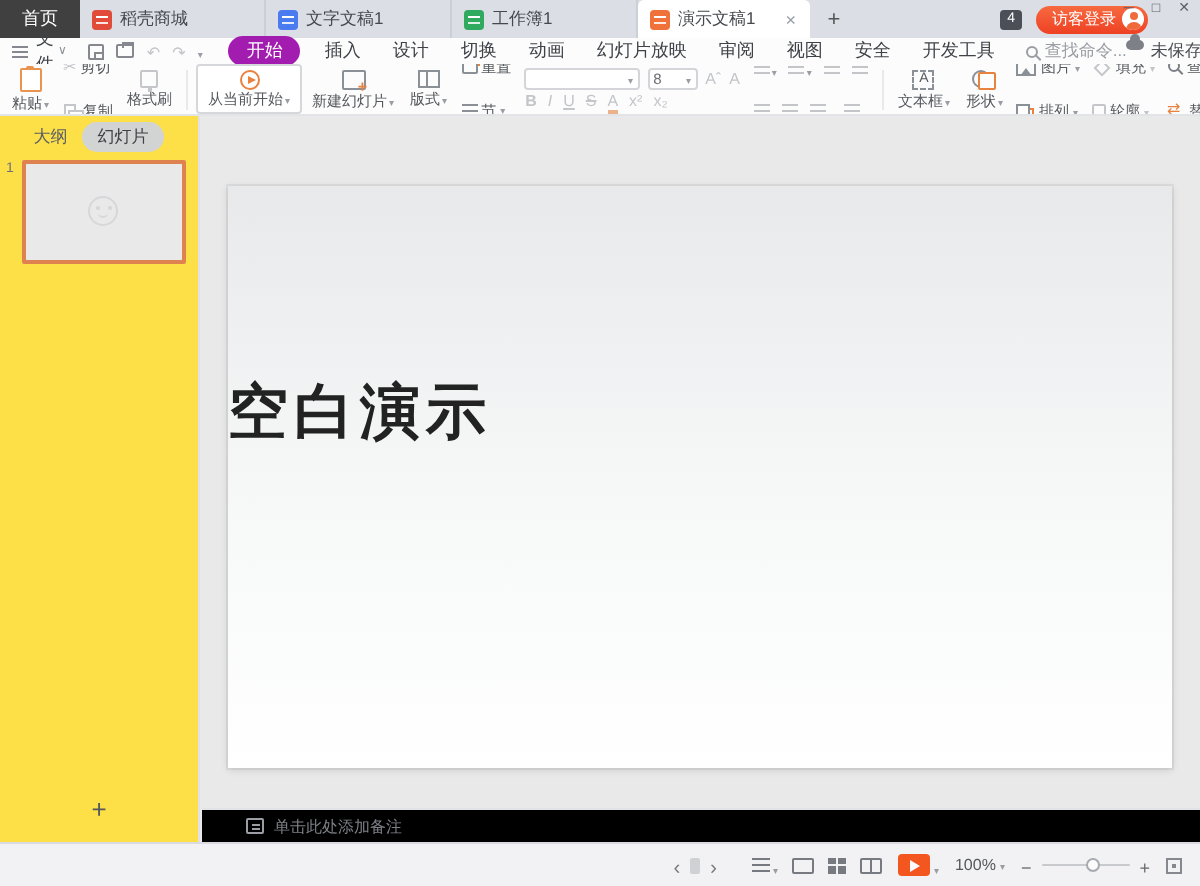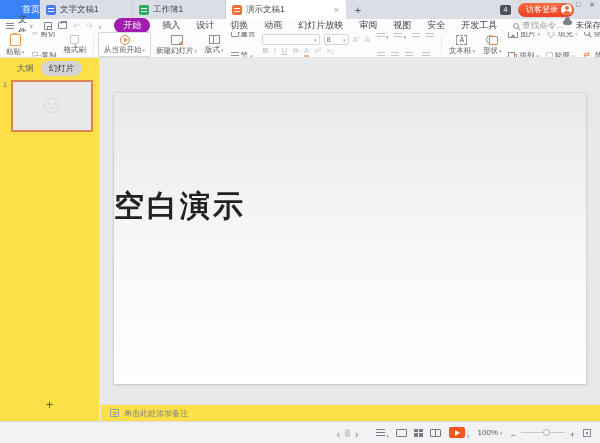--- a/index.html
+++ b/index.html
@@ -5,23 +5,23 @@
   *{margin:0;padding:0;box-sizing:border-box}
   html,body{width:600px;height:443px}
   body{font-family:"Liberation Sans","DejaVu Sans",sans-serif;overflow:hidden;background:#e9e9ea}
   .app{position:relative;width:600px;height:443px;overflow:hidden}
   i{font-style:normal}
   .car::before{content:"▾";font-size:5px;color:#9a9da3;line-height:1}
   .dis, .dis .car::before{color:#c3c5c9}
 
   
   .tabbar{position:absolute;top:0;left:0;right:0;height:19px;background:#dbdfe5;display:flex;align-items:stretch}
-  .home-tab{width:40px;background:#3b82f6;color:#fff;font-size:9px;display:flex;align-items:center;justify-content:flex-end;flex:none}
+  .home-tab{width:40px;background:#404040;color:#fff;font-size:9px;display:flex;align-items:center;justify-content:center;flex:none}
   .dtab{width:93px;display:flex;align-items:center;gap:4px;padding:0 6px;font-size:8.5px;color:#45484e;border-right:1px solid #cbd0d7;flex:none;white-space:nowrap;overflow:hidden}
-  .dtab.active{background:#fff;border-right:1px solid #fff;border-radius:3px 3px 0 0;width:120px}
+  .dtab.active{background:#fff;border-right:1px solid #fff;border-radius:3px 3px 0 0;width:86px}
   .tabicon{width:10px;height:10px;border-radius:2px;flex:none;position:relative}
   .tabicon::after{content:"";position:absolute;left:2px;right:2px;top:3px;height:1.5px;background:#fff;box-shadow:0 3px 0 rgba(255,255,255,.85)}
   .close-x{margin-left:auto;color:#9aa0a8;font-size:9px}
   .close-x::before{content:"×"}
   .plus-tab{width:24px;display:flex;align-items:center;justify-content:center;color:#555;font-size:11px;flex:none}
   .tab-spacer{flex:1}
   .badge{align-self:center;background:#4b5058;color:#fff;font-size:7px;border-radius:2px;padding:1.5px 3.5px;margin-right:7px;line-height:1}
   .login{align-self:center;height:14px;background:linear-gradient(#f76a40,#ee4123);border-radius:8px;color:#fff;font-size:8px;display:flex;align-items:center;gap:3px;padding:0 2px 0 8px;margin-right:26px;white-space:nowrap}
   .avatar{width:11px;height:11px;border-radius:50%;background:#fff;position:relative;overflow:hidden}
   .avatar::before{content:"";position:absolute;left:3.5px;top:2px;width:4px;height:4px;border-radius:50%;background:#f06a3c}
@@ -115,21 +115,21 @@
   .smiley{position:absolute;left:50%;top:50%;width:15px;height:15px;margin:-8px 0 0 -8px;border:1px solid #d6d7d9;border-radius:50%}
   .smiley::before{content:"";position:absolute;left:3px;top:4px;width:1.5px;height:1.5px;background:#d6d7d9;border-radius:50%;box-shadow:6px 0 0 #d6d7d9}
   .smiley::after{content:"";position:absolute;left:4px;bottom:3px;width:5px;height:2.5px;border-bottom:1px solid #d6d7d9;border-radius:0 0 4px 4px}
   .addslide{position:absolute;bottom:10px;left:0;right:0;text-align:center;font-size:13px;color:#55585c;line-height:1}
 
   
   .main{position:absolute;left:101px;top:58px;right:0;bottom:22px;background:#e9e9ea}
   .slide{position:absolute;left:13px;top:35px;width:472px;height:291px;background:linear-gradient(180deg,#e8e9ea 0%,#f7f8f8 55%,#ffffff 100%);box-shadow:0 0 0 1px rgba(0,0,0,.05),0 1px 4px rgba(0,0,0,.12)}
   .slide-title{position:absolute;top:93px;left:0;right:0;font-size:30px;font-weight:bold;color:#222;letter-spacing:3px}
   .slide-sub{position:absolute;top:147px;left:0;right:0;text-align:center;font-size:13px;color:#5f6266;letter-spacing:1px}
-  .notesbar{position:absolute;left:0;right:0;bottom:0;height:17px;background:#fde047;border-top:1px solid #e2e3e6;display:flex;align-items:center;gap:5px;padding:0 9px;font-size:8px;color:#7d8086}
+  .notesbar{position:absolute;left:0;right:0;bottom:0;height:17px;background:#000000;border-top:1px solid #e2e3e6;display:flex;align-items:center;gap:5px;padding:0 22px;font-size:8px;color:#7d8086}
   .ic-note{width:9px;height:8px;border:1px solid #9a9da3;border-radius:1px;position:relative}
   .ic-note::after{content:"";position:absolute;left:1.5px;right:1.5px;top:2px;height:1px;background:#9a9da3;box-shadow:0 2px 0 #9a9da3}
 
   
   .statusbar{position:absolute;left:0;right:0;bottom:0;height:22px;background:#f2f2f4;border-top:1px solid #dadbe0;display:flex;align-items:center;justify-content:flex-end;gap:8px;padding:0 9px;color:#66696e}
   .nav{display:flex;align-items:center;gap:5px;margin-right:10px}
   .glyph-prev::before{content:"‹";font-size:10px;color:#777a80}
   .glyph-next::before{content:"›";font-size:10px;color:#777a80}
   .nav-cur{width:5px;height:8px;background:#cfd1d5;border-radius:1px}
   .views{display:flex;align-items:center;gap:7px}
@@ -154,20 +154,24 @@
 </head>
 <body>
 
 <div class="app">
 
   <div class="tabbar">
     <div class="home-tab">
         <span>首页</span>
       </div>
     <div class="dtab">
+      <span class="tabicon" style="background:#e04b3a"></span>
+      <span>稻壳商城</span>
+    </div>
+    <div class="dtab">
       <span class="tabicon" style="background:#4a7cf0"></span>
       <span>文字文稿1</span>
     </div>
     <div class="dtab">
       <span class="tabicon" style="background:#2faa5e"></span>
       <span>工作簿1</span>
     </div>
     <div class="dtab active">
       <span class="tabicon" style="background:#f0713a"></span>
       <span>演示文稿1</span>

